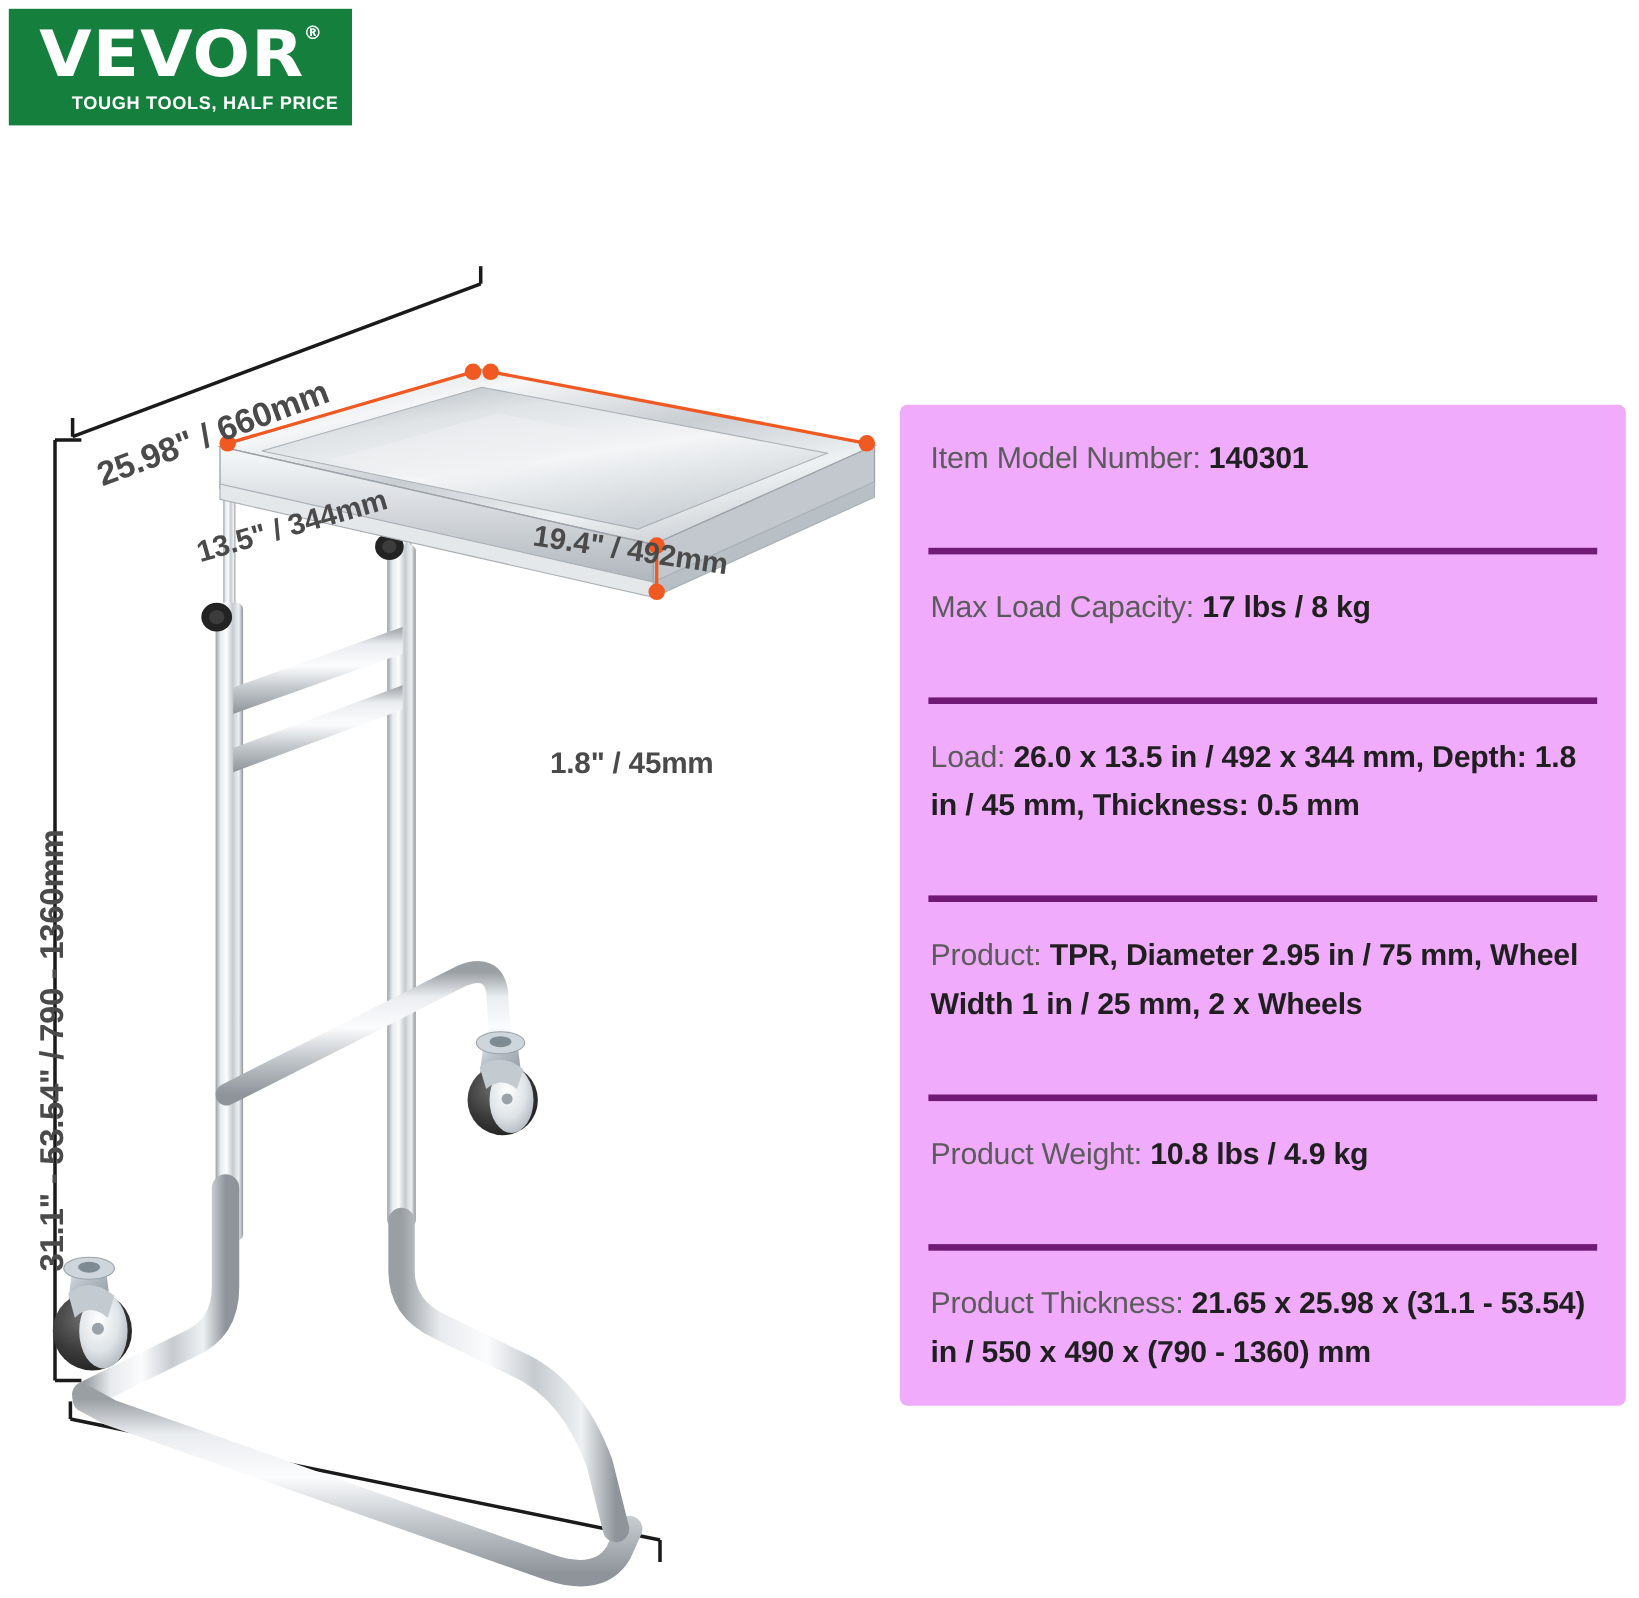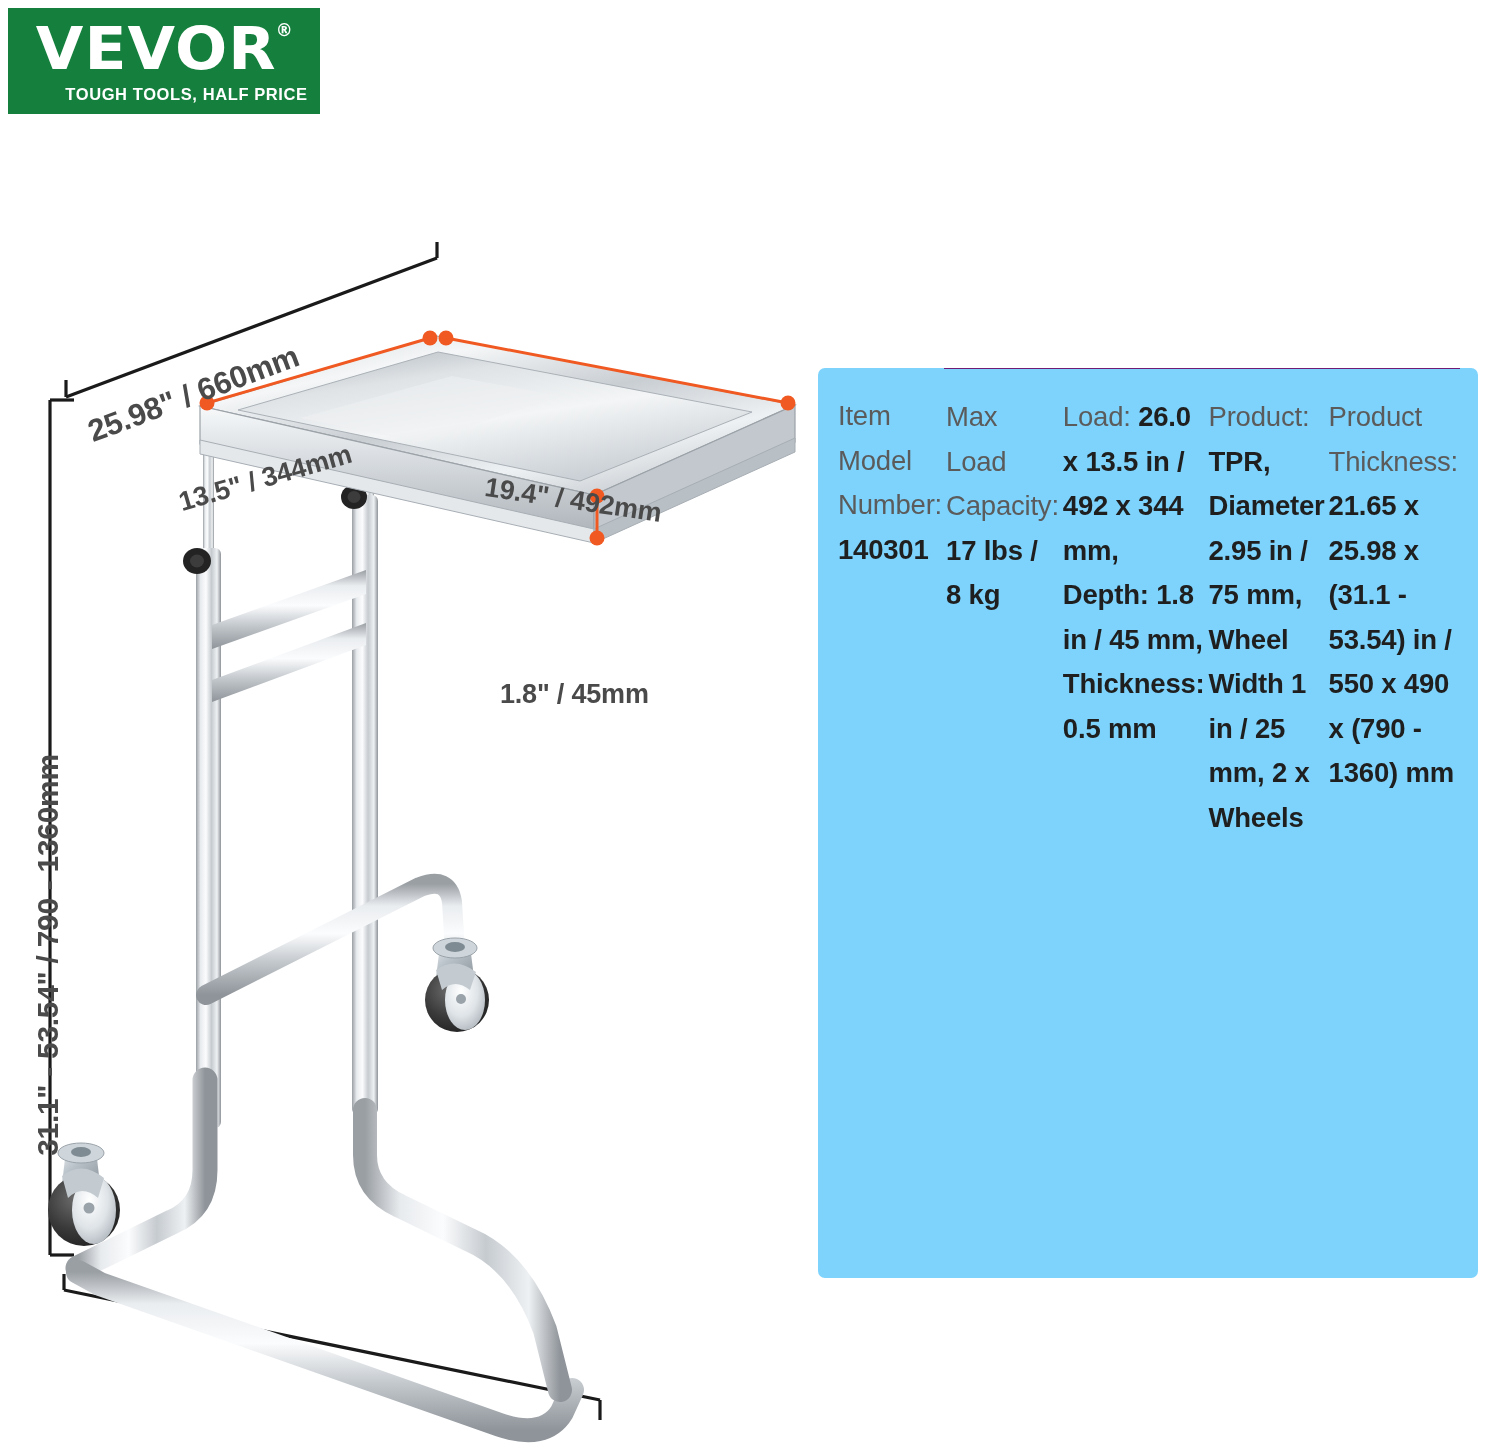--- a/index.html
+++ b/index.html
@@ -126,32 +126,32 @@
     letter-spacing: -0.3px;
   }
 
   
   .spec-panel {
     position: absolute;
     left: 818px;
     top: 368px;
     width: 660px;
     height: 910px;
-    background: #7dd3fc;
+    background: #f0abfc;
     border-radius: 7px;
     box-sizing: border-box;
     padding: 0 26px;
     display: flex;
-    flex-direction: row;
-    justify-content: center;
+    flex-direction: column;
+    justify-content: space-between;
   }
   .spec-row {
     box-sizing: border-box;
     padding: 26px 2px 26px 2px;
-    border-top: 1px solid #701a75;
+    border-top: 6px solid #701a75;
   }
   .spec-row:first-child { border-top: none; }
   .spec-text {
     font-family: "Liberation Sans", sans-serif;
     font-size: 27.5px;
     line-height: 1.62;
     color: #5b5b5b;
     letter-spacing: -0.2px;
   }
   .spec-text .val {
@@ -332,17 +332,20 @@
     <div class="spec-row">
       <div class="spec-text"><span>Max Load Capacity: </span><span class="val">17 lbs / 8 kg</span></div>
     </div>
     <div class="spec-row">
       <div class="spec-text"><span>Load: </span><span class="val">26.0 x 13.5 in / 492 x 344 mm, Depth: 1.8 in / 45 mm, Thickness: 0.5 mm</span></div>
     </div>
     <div class="spec-row">
       <div class="spec-text"><span>Product: </span><span class="val">TPR, Diameter 2.95 in / 75 mm, Wheel Width 1 in / 25 mm, 2 x Wheels</span></div>
     </div>
     <div class="spec-row">
+      <div class="spec-text"><span>Product Weight: </span><span class="val">10.8 lbs / 4.9 kg</span></div>
+    </div>
+    <div class="spec-row">
       <div class="spec-text"><span>Product Thickness: </span><span class="val">21.65 x 25.98 x (31.1 - 53.54) in / 550 x 490 x (790 - 1360) mm</span></div>
     </div>
   </div>
 
 </div>
 
 </body></html>

